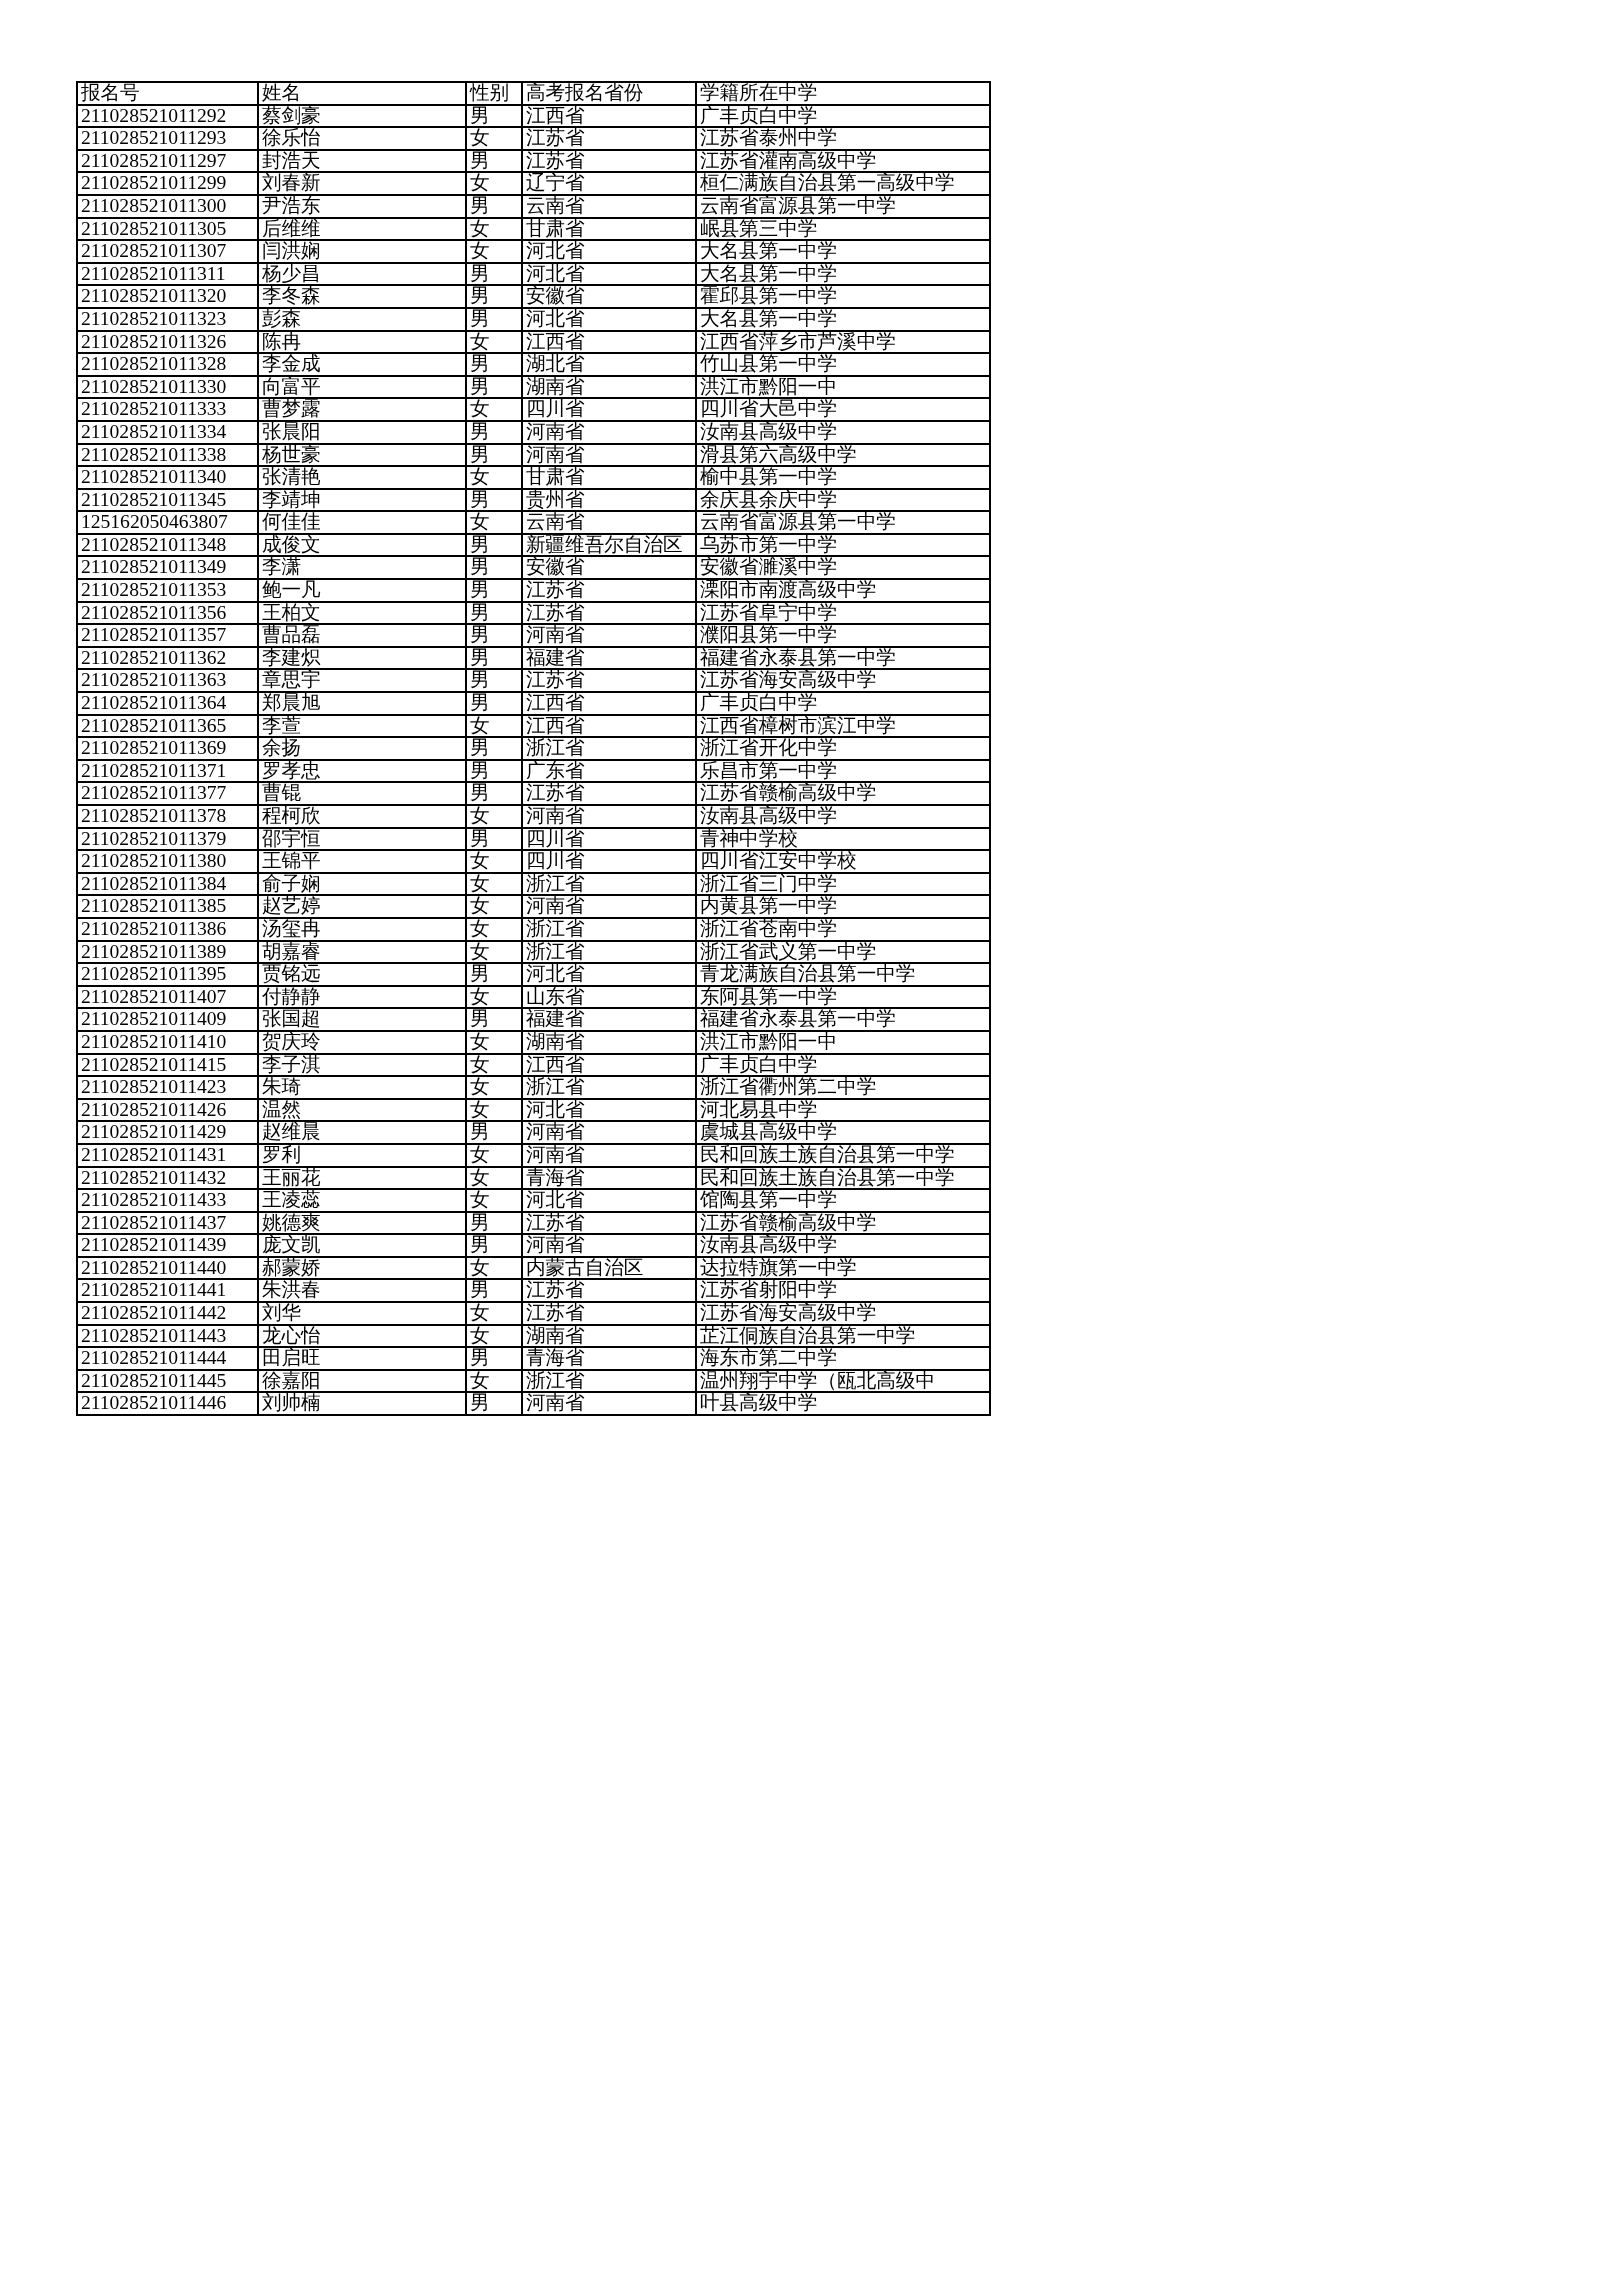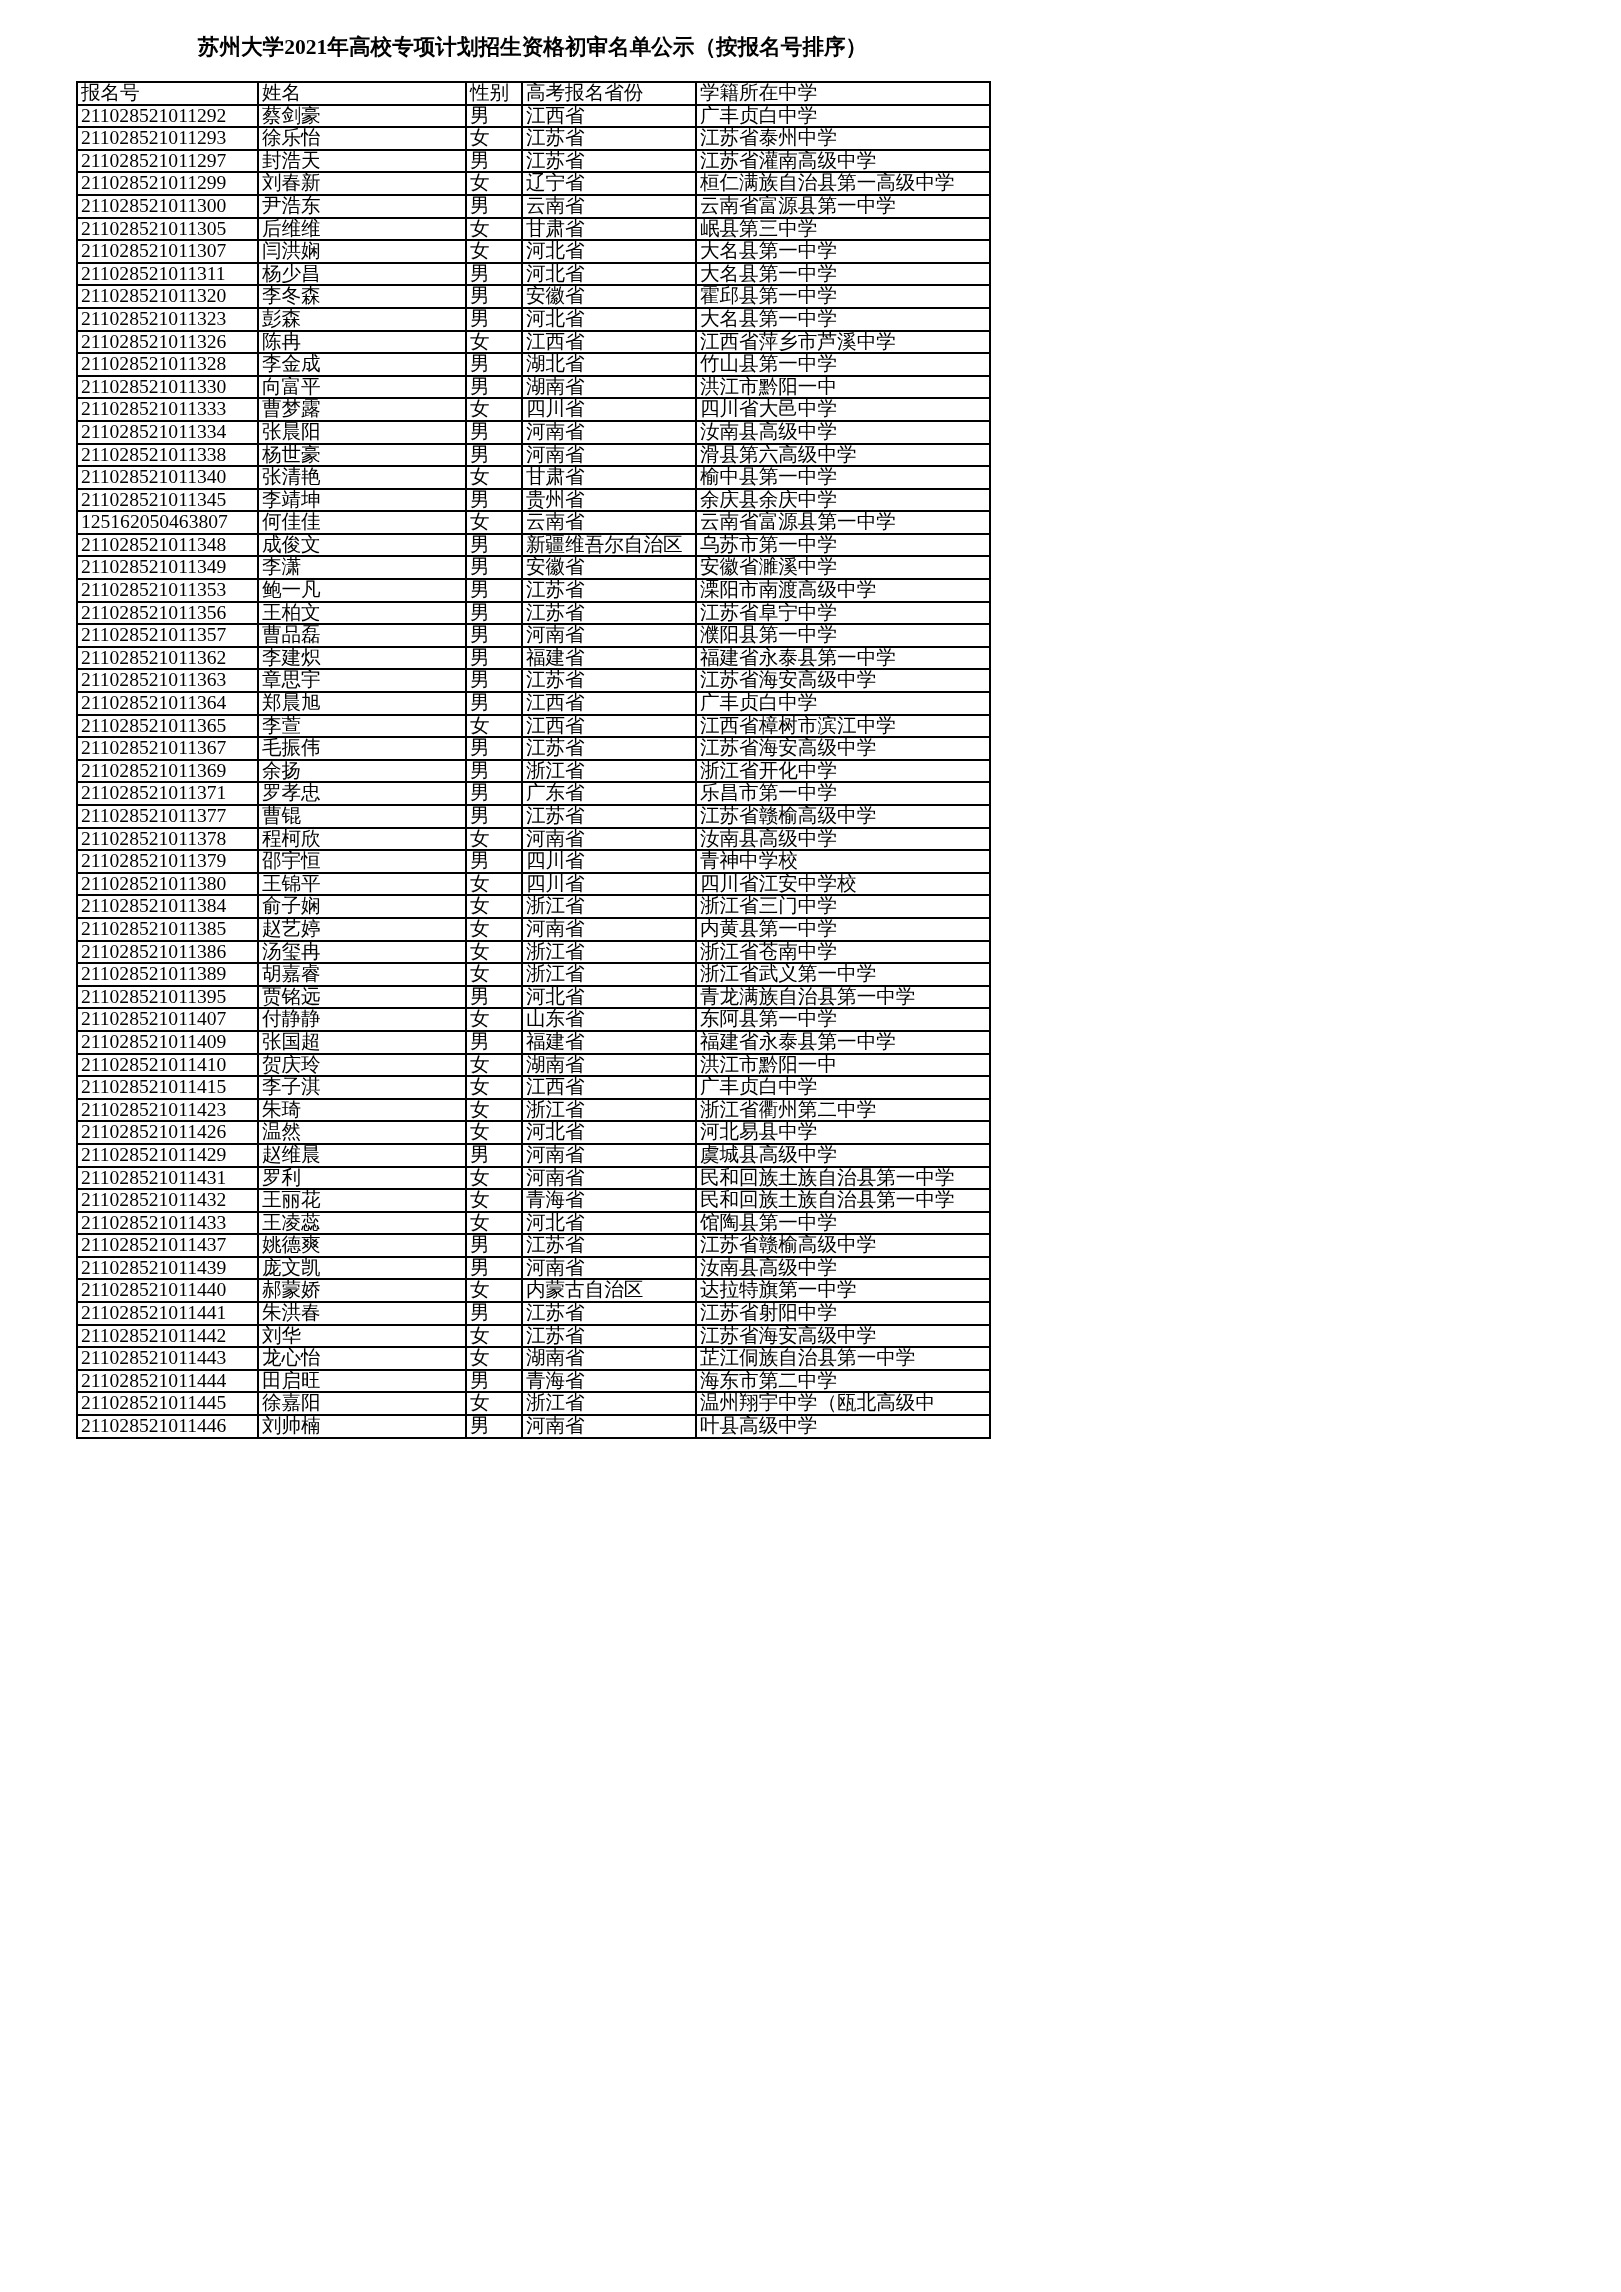--- a/index.html
+++ b/index.html
@@ -53,21 +53,20 @@
     font-weight: normal;
   }
   table.roster td {
     font-weight: normal;
   }
 </style>
 </head>
 <body>
 
 <div class="page">
-  <div class="doc-title">苏州大学2021年高校专项计划招生资格初审名单公示（按报名号排序）</div>
 
   <table class="roster">
     <colgroup>
       <col style="width:181px">
       <col style="width:208px">
       <col style="width:56px">
       <col style="width:174px">
       <col style="width:294px">
     </colgroup>
     <thead>
@@ -270,27 +269,20 @@
           <td>广丰贞白中学</td>
         </tr>
         <tr>
           <td>211028521011365</td>
           <td>李萱</td>
           <td>女</td>
           <td>江西省</td>
           <td>江西省樟树市滨江中学</td>
         </tr>
         <tr>
-          <td>211028521011367</td>
-          <td>毛振伟</td>
-          <td>男</td>
-          <td>江苏省</td>
-          <td>江苏省海安高级中学</td>
-        </tr>
-        <tr>
           <td>211028521011369</td>
           <td>余扬</td>
           <td>男</td>
           <td>浙江省</td>
           <td>浙江省开化中学</td>
         </tr>
         <tr>
           <td>211028521011371</td>
           <td>罗孝忠</td>
           <td>男</td>

